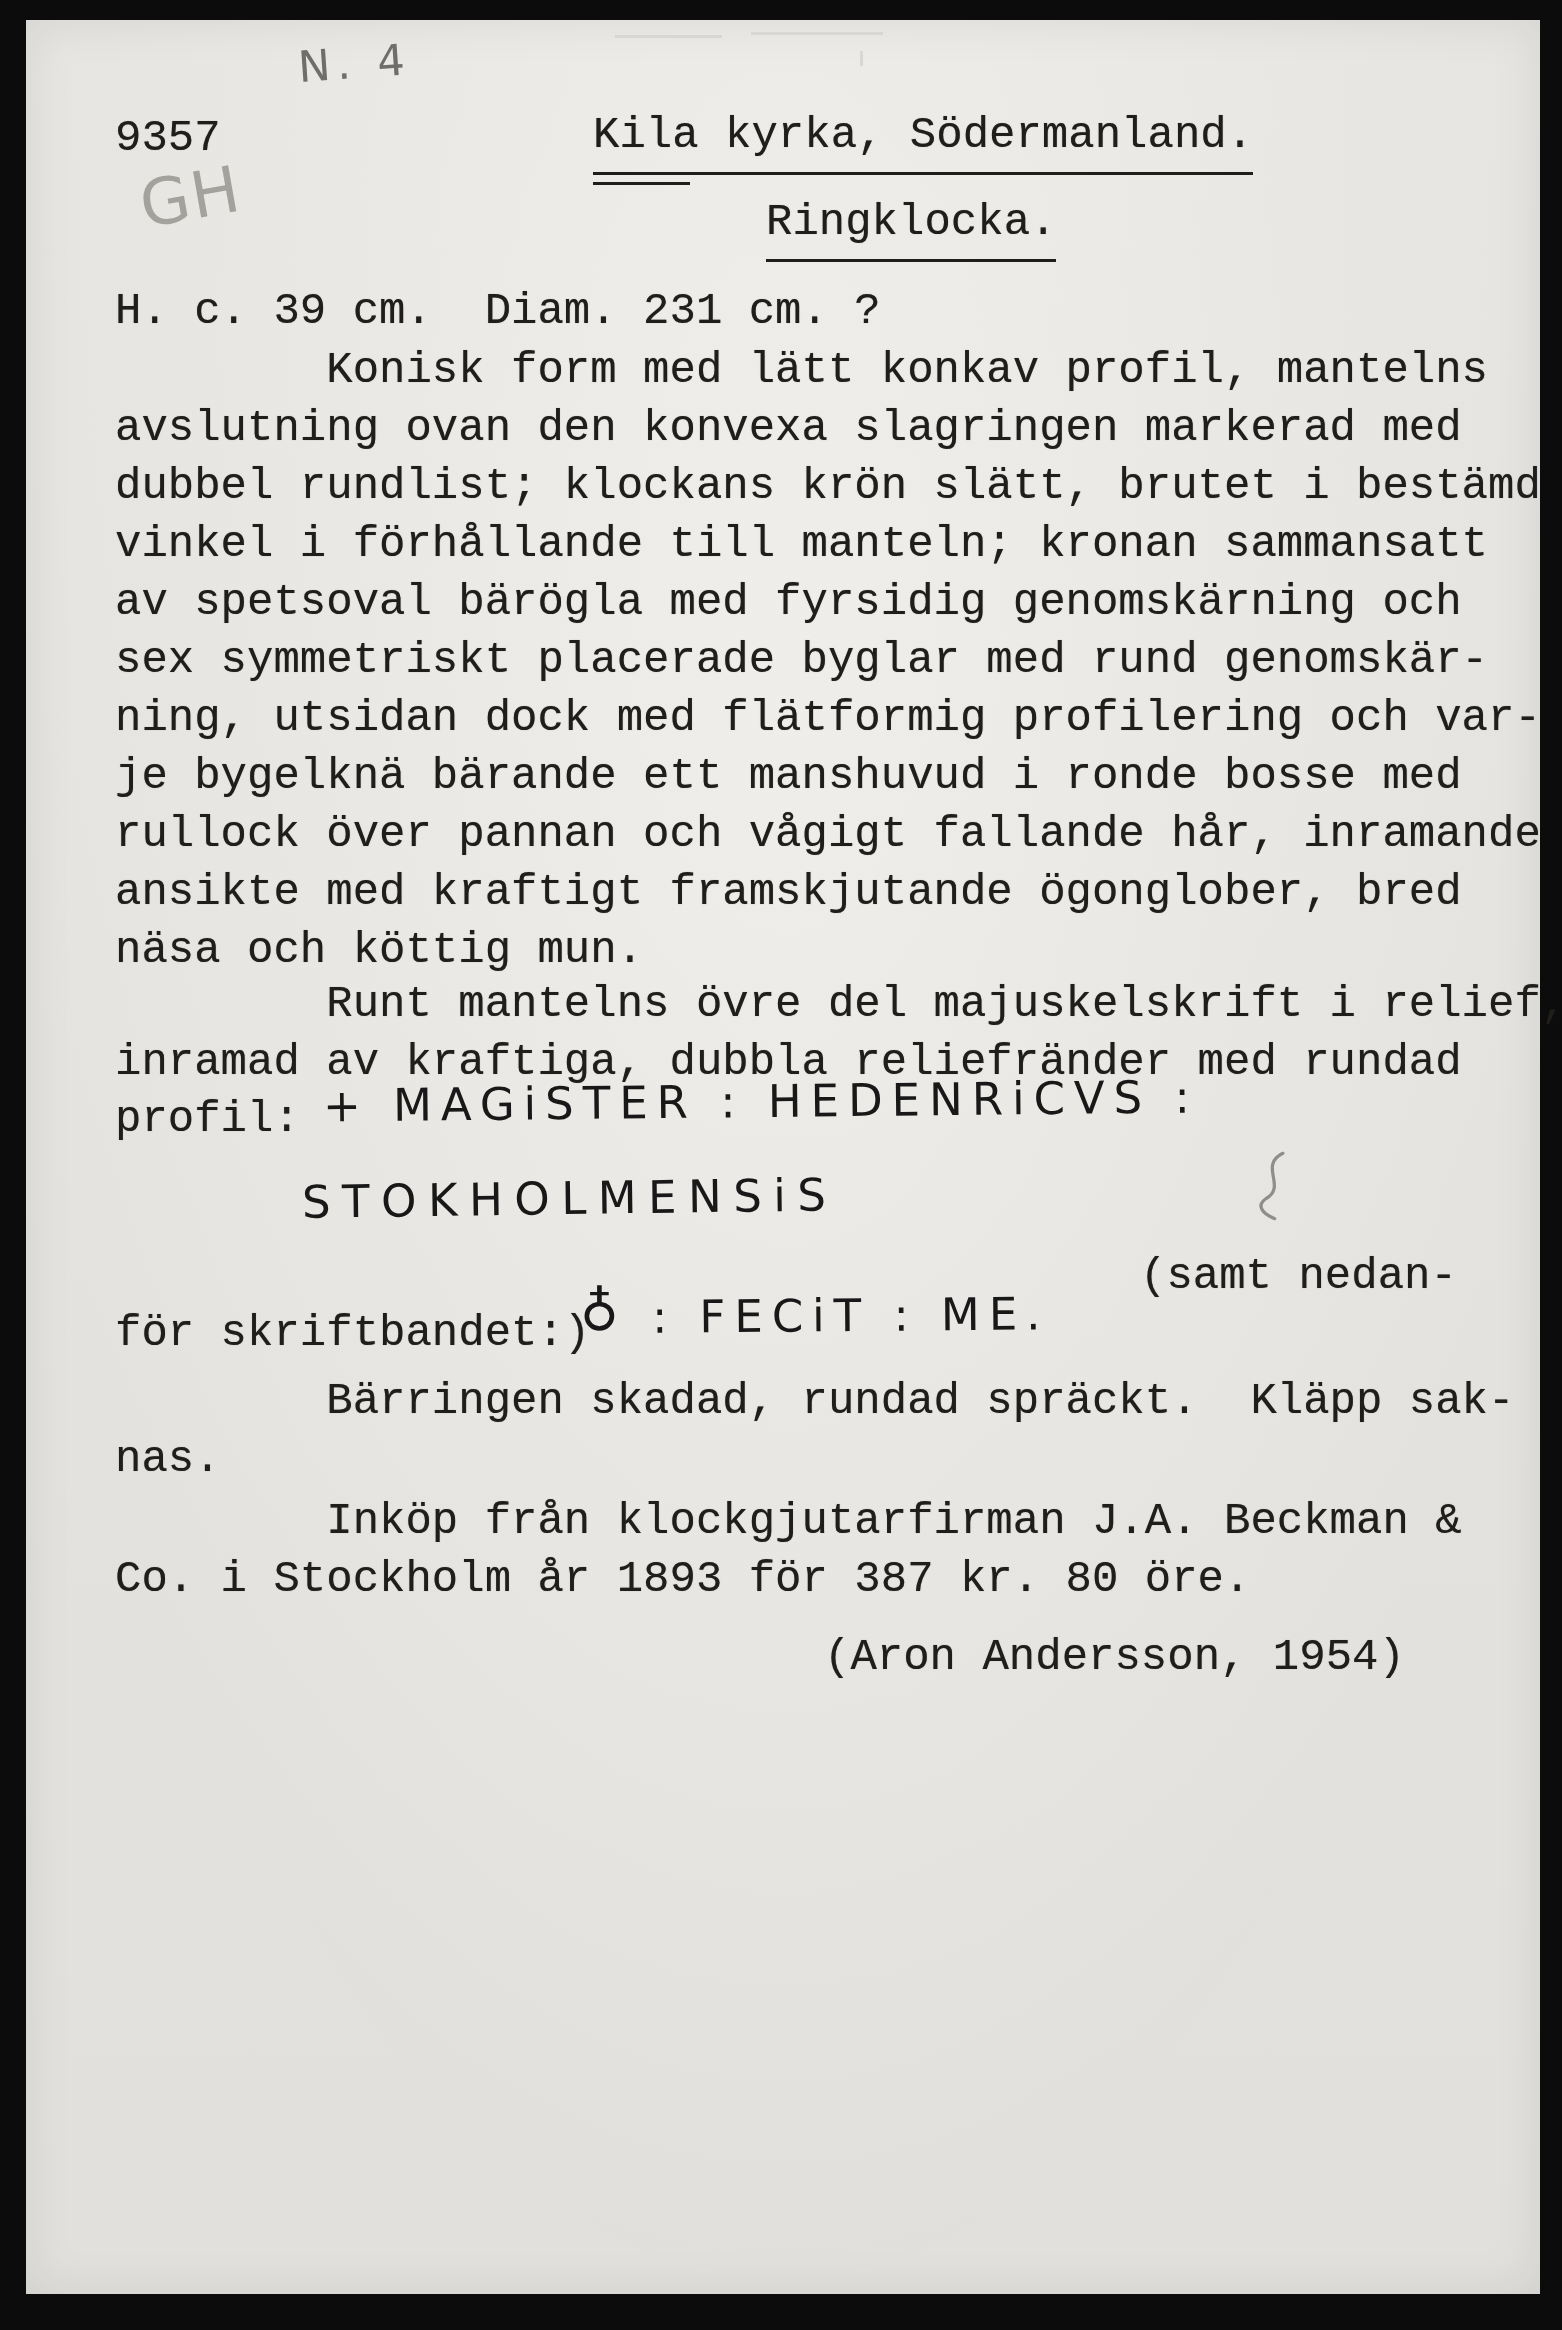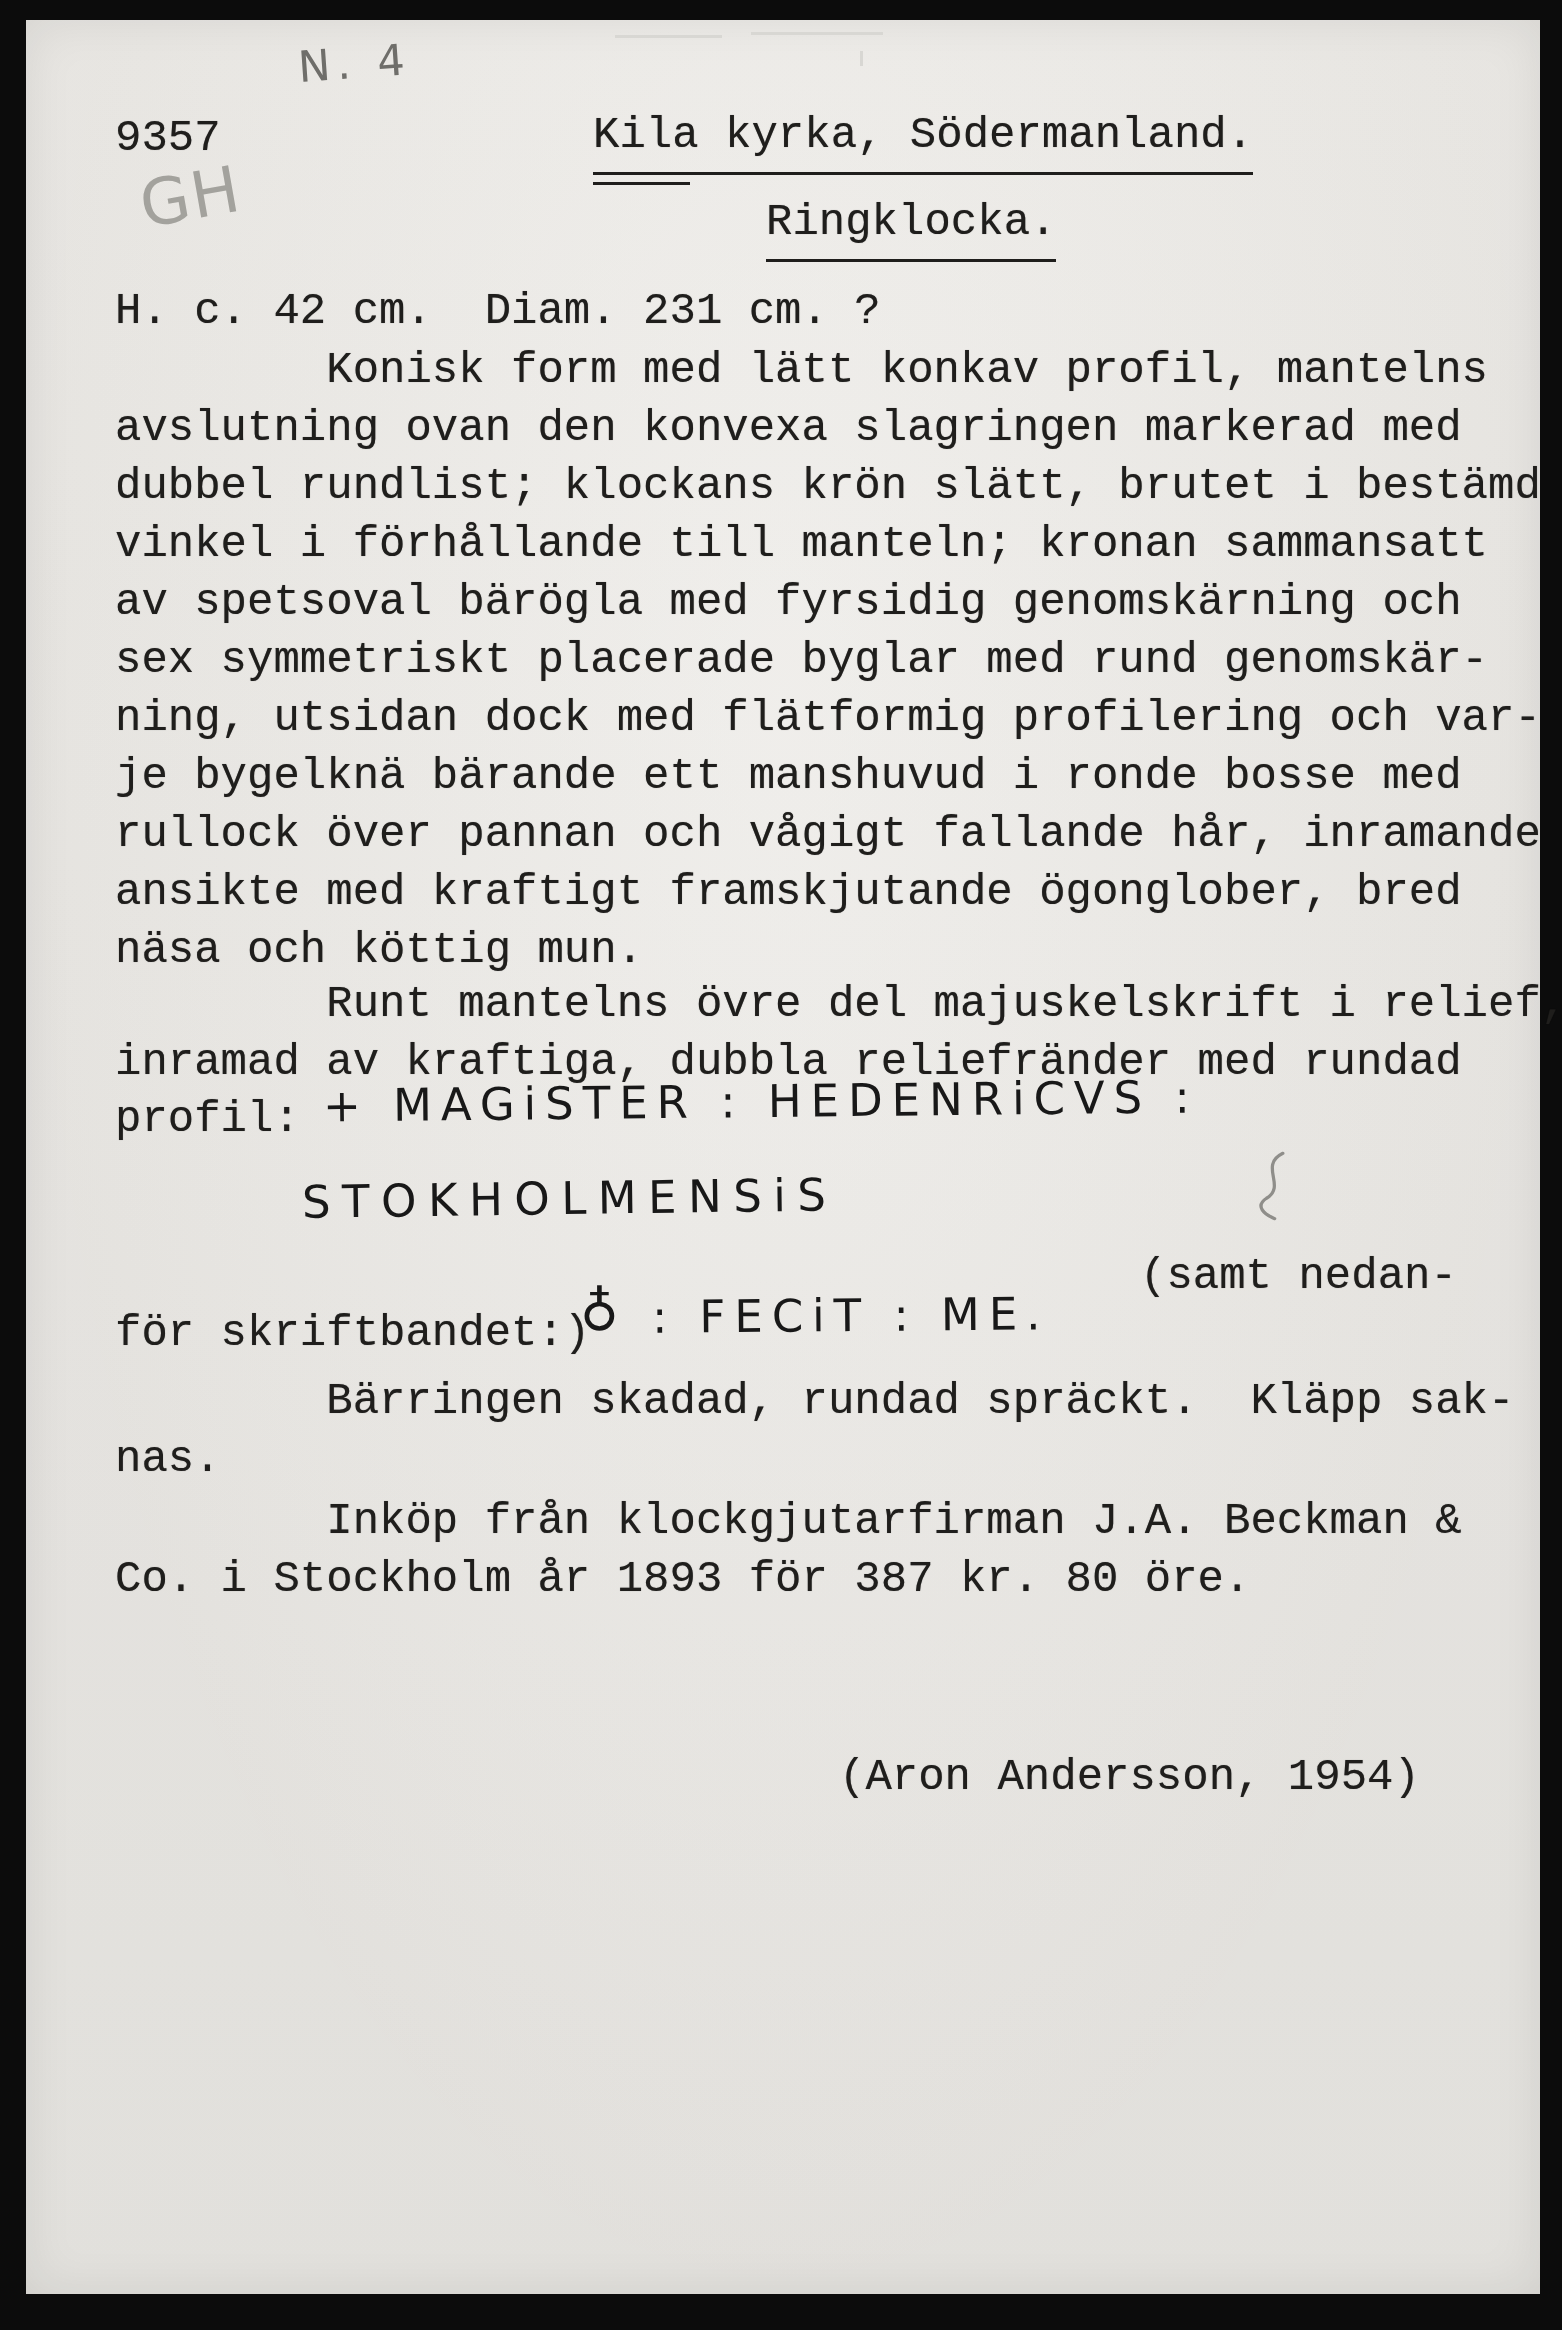--- a/index.html
+++ b/index.html
@@ -70,21 +70,21 @@
 
     <div class="pencil" style="left:272px; top:18px; font-size:43px; letter-spacing:6.6px; transform:rotate(-4deg); color:#6f6e6a;">N. 4</div>
 
     <div class="pencil" style="left:114px; top:140px; font-size:64px; letter-spacing:1.6px; transform:rotate(-10deg); color:#a3a29d;">GH</div>
 
     <div class="typed underlined" style="left:567px; top:86px;">Kila kyrka, Södermanland.</div>
     <div class="rule" style="left:567px; top:162px; width:97px;"></div>
 
     <div class="typed underlined" style="left:740px; top:173px;">Ringklocka.</div>
 
-    <div class="typed" style="left:89px; top:262px;">H. c. 42 cm.  Diam. 231 cm. ?</div>
+    <div class="typed" style="left:89px; top:262px;">H. c. 39 cm.  Diam. 231 cm. ?</div>
 
     <div class="typed lines" style="left:89px; top:321px;">        Konisk form med lätt konkav profil, mantelns
 avslutning ovan den konvexa slagringen markerad med
 dubbel rundlist; klockans krön slätt, brutet i bestämd
 vinkel i förhållande till manteln; kronan sammansatt
 av spetsoval bärögla med fyrsidig genomskärning och
 sex symmetriskt placerade byglar med rund genomskär-
 ning, utsidan dock med flätformig profilering och var-
 je bygelknä bärande ett manshuvud i ronde bosse med
 rullock över pannan och vågigt fallande hår, inramande
@@ -109,17 +109,17 @@
 
     <div class="hand" style="left:554px; top:1261px; font-size:53px; letter-spacing:3.3px;">♁</div>
     <div class="hand" style="left:626px; top:1269px; transform:rotate(-0.5deg);">: FECiT : ME.</div>
 
     <div class="typed lines" style="left:89px; top:1352px;">        Bärringen skadad, rundad spräckt.  Kläpp sak-
 nas.</div>
 
     <div class="typed lines" style="left:89px; top:1472px;">        Inköp från klockgjutarfirman J.A. Beckman &amp;
 Co. i Stockholm år 1893 för 387 kr. 80 öre.</div>
 
-    <div class="typed" style="left:798px; top:1728px;margin-left:15px;">(Aron Andersson, 1954)</div>
+    <div class="typed" style="left:798px; top:1608px;">(Aron Andersson, 1954)</div>
 
   </div>
 </div>
 
 
 </body></html>

